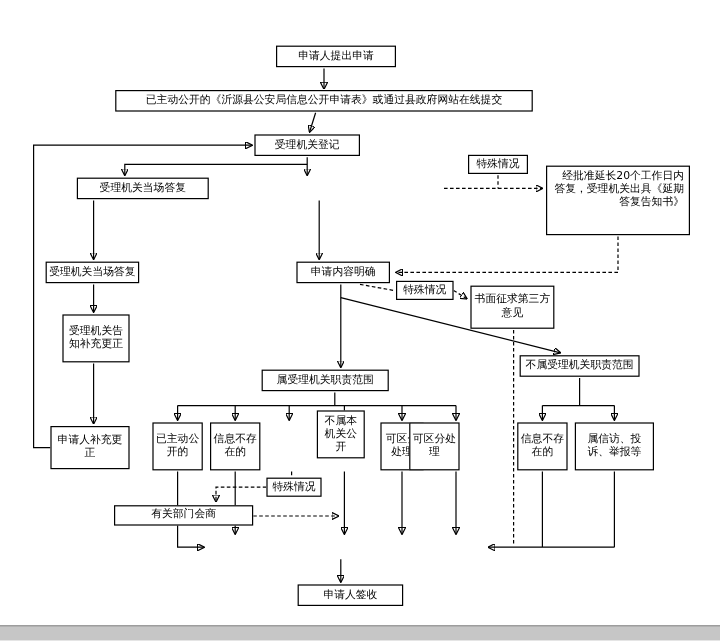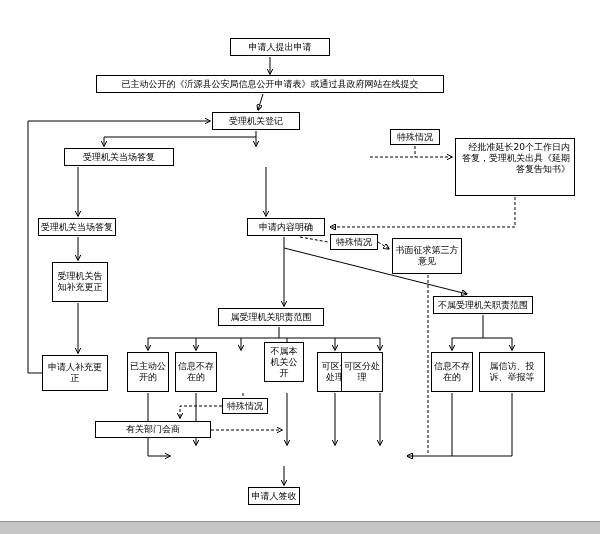--- a/index.html
+++ b/index.html
@@ -115,16 +115,16 @@
 
   <div class="node" style="left:431px;top:352px;width:42px;height:40px">信息不存在的</div>
 
   <div class="node" style="left:479px;top:352px;width:66px;height:40px">属信访、投诉、举报等</div>
 
   <div class="node" style="left:222px;top:398px;width:46px;height:16px">特殊情况</div>
 
   <div class="node" style="left:95px;top:421px;width:116px;height:17px">有关部门会商</div>
 
 
-  <div class="node" style="left:248px;top:487px;width:52px;height:18px">申请人签收</div>
+  <div class="node" style="left:248px;top:487px;width:88px;height:18px">申请人签收</div>
 
   <div class="footer"></div>
 </div>
 
 </body></html>

